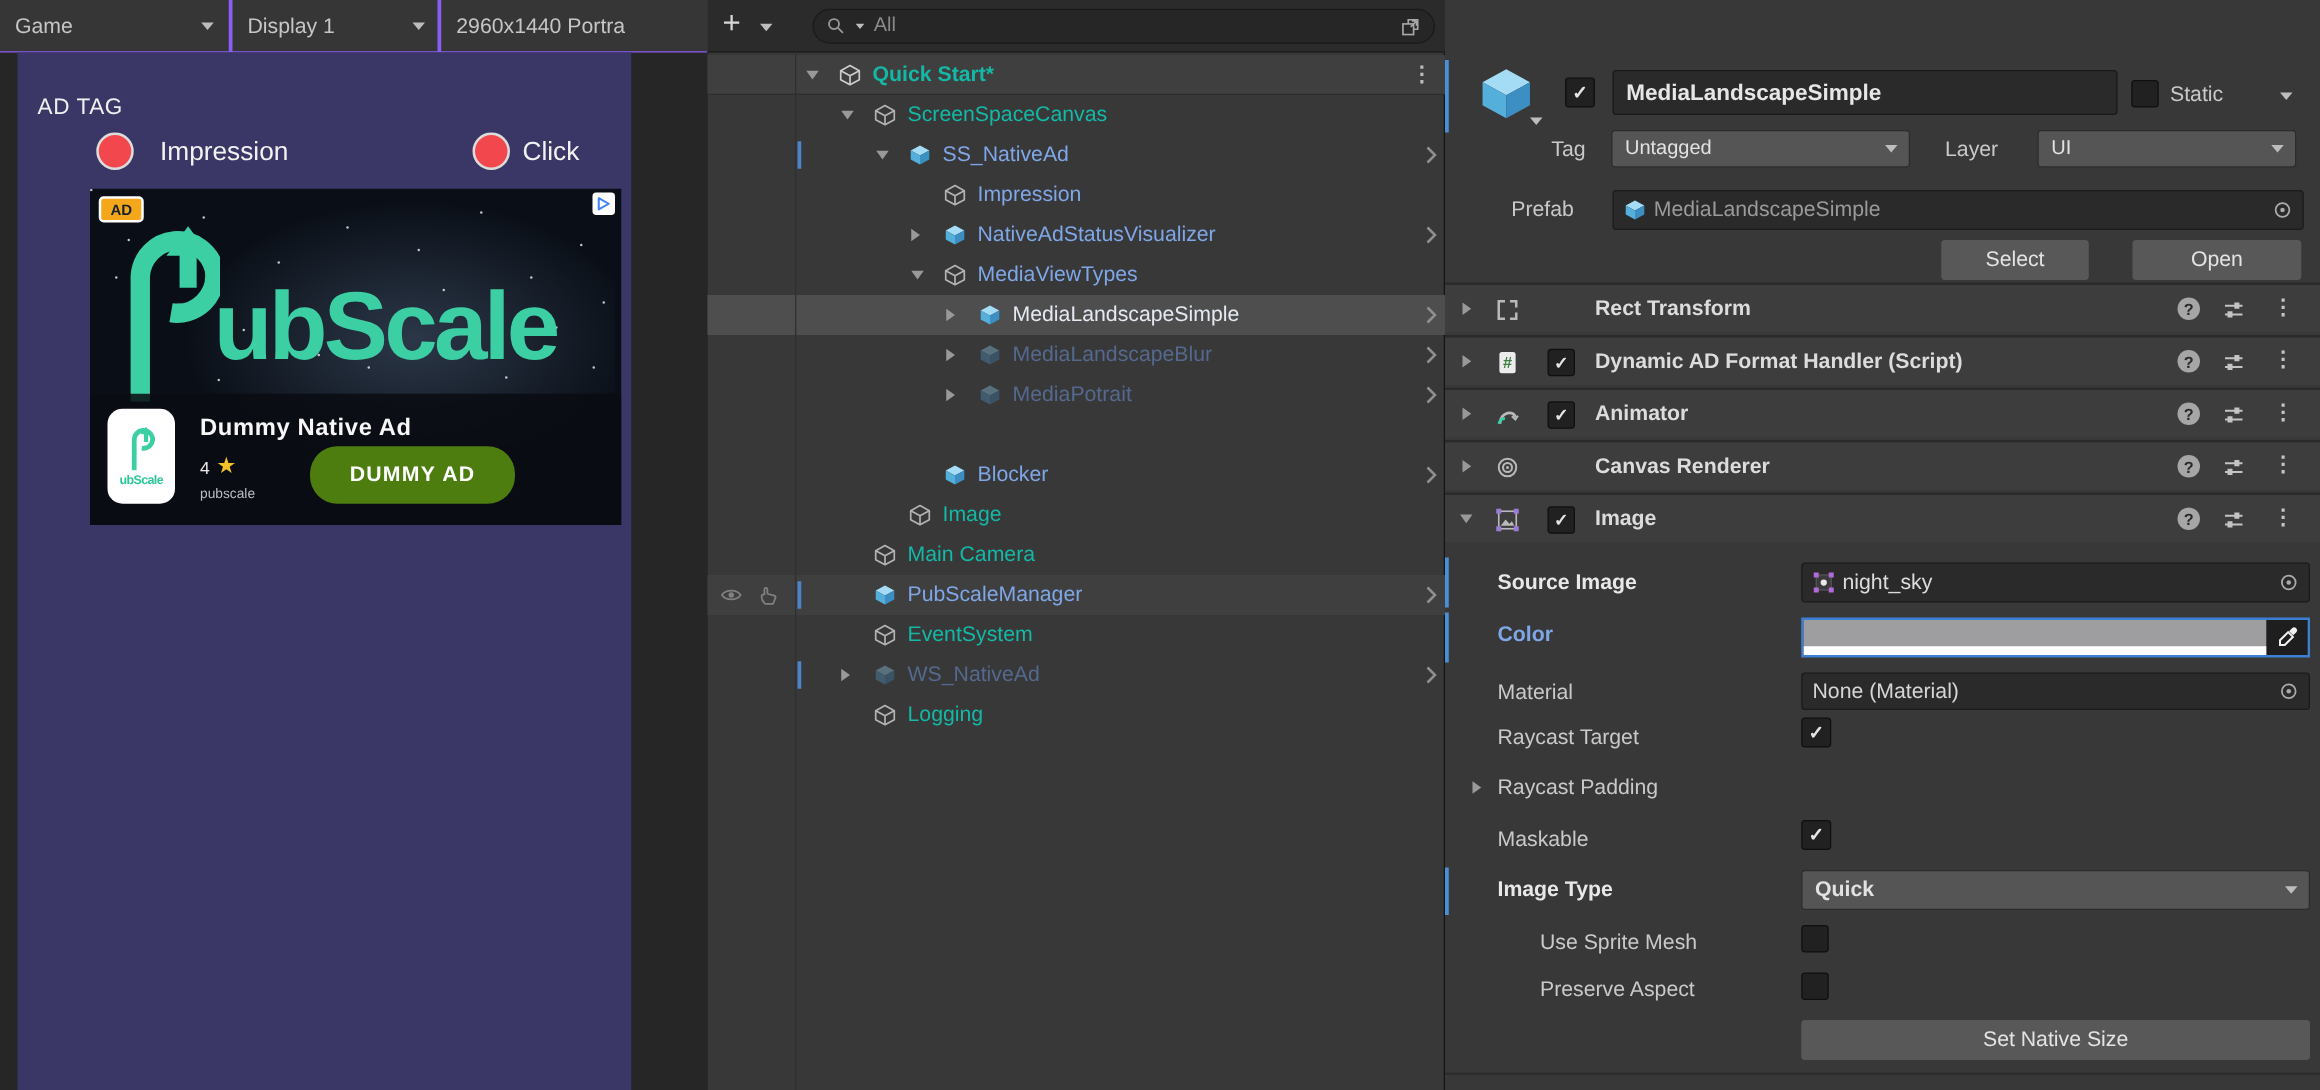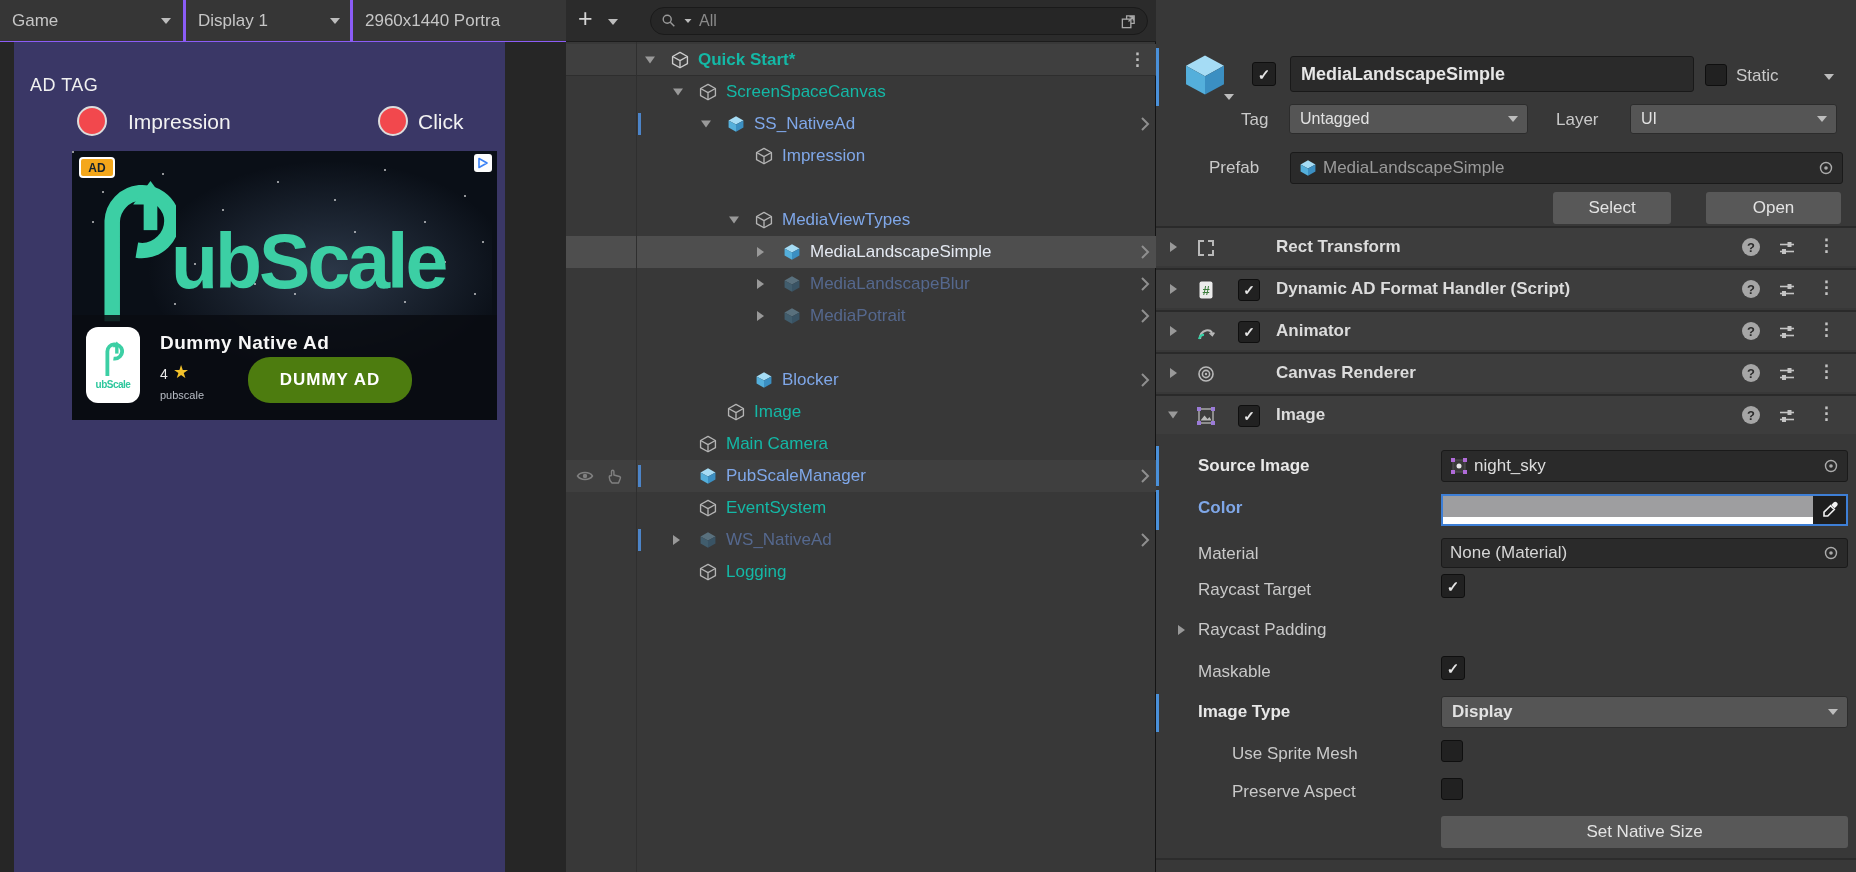--- a/index.html
+++ b/index.html
@@ -293,20 +293,30 @@
         </svg>
     </div>
 
     <div class="hrow" style="top:140px;">
       <svg class="hicon wire-grey" style="left:189px;">
           <use href="#cube-wire"></use>
         </svg>
       <span class="hlabel t-blue" style="left:216px;">Impression</span>
     </div>
 
+    <div class="hrow" style="top:172px;">
+      <span class="exp closed" style="left:163px;"></span>
+      <svg class="hicon cube-blue" style="left:189px;">
+          <use href="#cube-solid"></use>
+        </svg>
+      <span class="hlabel t-blue" style="left:216px;">NativeAdStatusVisualizer</span>
+      <svg class="rowchev" width="10" height="16">
+          <use href="#ico-chev"></use>
+        </svg>
+    </div>
 
     <div class="hrow" style="top:204px;">
       <span class="exp open" style="left:163px;"></span>
       <svg class="hicon wire-grey" style="left:189px;">
           <use href="#cube-wire"></use>
         </svg>
       <span class="hlabel t-blue" style="left:216px;">MediaViewTypes</span>
     </div>
 
     <div class="hrow sel" style="top:236px;">
@@ -557,21 +567,21 @@
 
     <span class="exp closed" style="left:22px;top:630px;"></span>
     <span class="ilabel" style="left:42px;top:620px;">Raycast Padding</span>
 
     <span class="ilabel" style="left:42px;top:662px;">Maskable</span>
     <span class="chk" style="left:285px;top:656px;">✓</span>
 
     <span class="ovr-bar" style="top:694px;height:38px;"></span>
     <span class="ilabel plabel-bold" style="left:42px;top:702px;">Image Type</span>
     <div class="dropdown" style="left:285px;top:696px;width:407px;height:32px;font-weight:bold;font-size:17px;">
-      <span>Display</span>
+      <span>Quick</span>
       <span class="caret-down"></span>
     </div>
 
     <span class="ilabel" style="left:76px;top:744px;">Use Sprite Mesh</span>
     <span class="chk small" style="left:285px;top:740px;"></span>
 
     <span class="ilabel" style="left:76px;top:782px;">Preserve Aspect</span>
     <span class="chk small" style="left:285px;top:778px;"></span>
 
     <div id="set-native" class="btn">Set Native Size</div>

